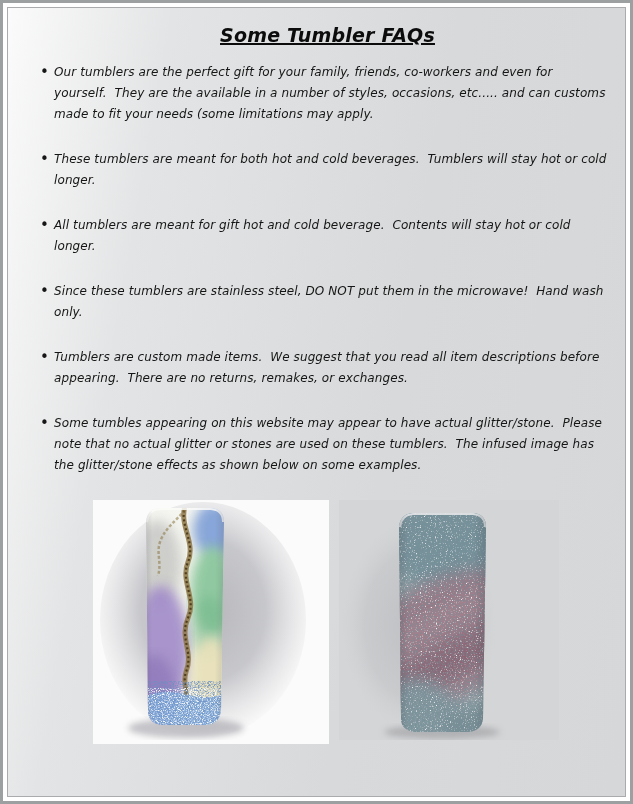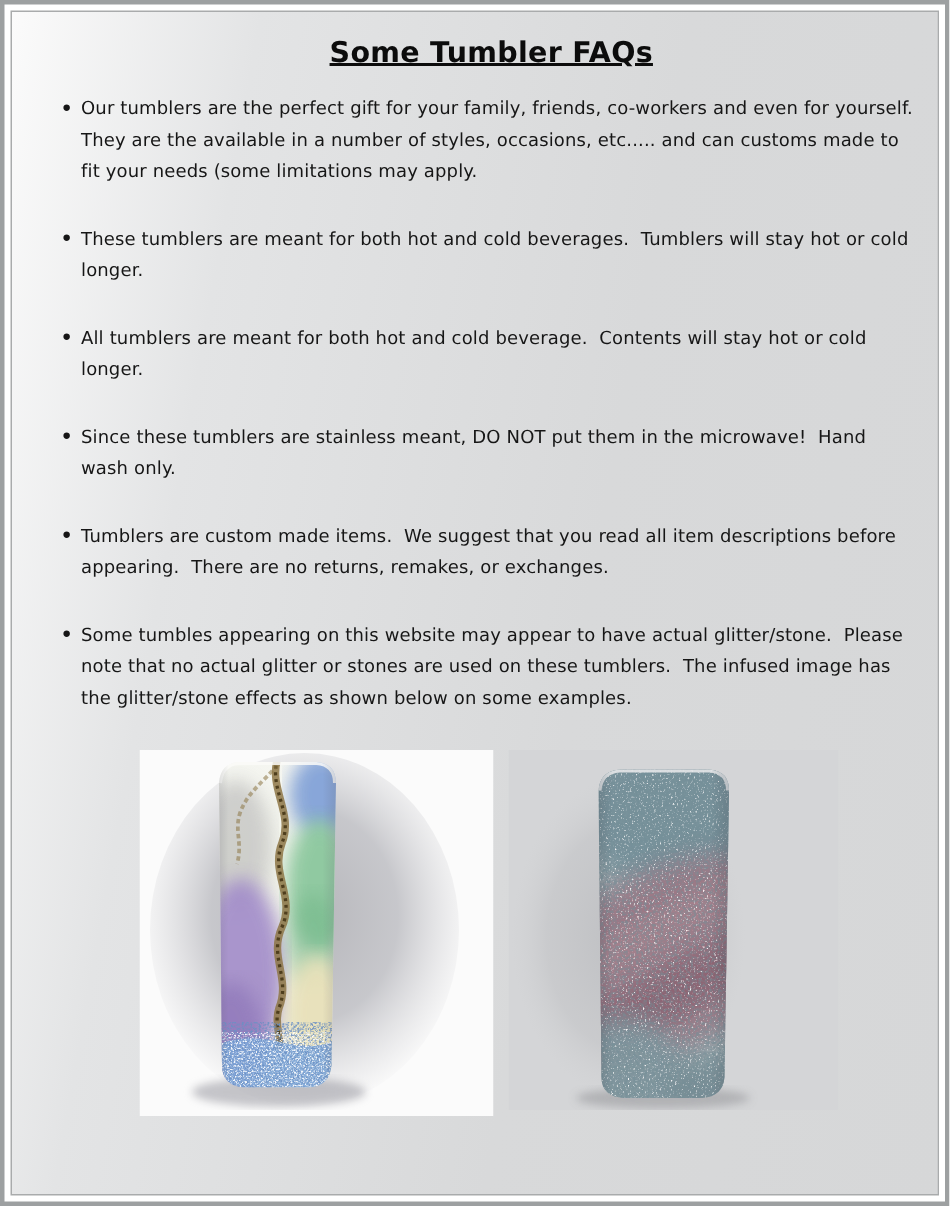--- a/index.html
+++ b/index.html
@@ -17,20 +17,21 @@
     background: #ffffff;
     padding: 4px;
   }
   .panel {
     box-sizing: border-box;
     width: 100%; height: 100%;
     border: 1px solid #a9abac;
     background: linear-gradient(100deg, #fbfbfb 0%, #e3e4e5 22%, #d8d9da 60%, #d6d7d8 100%);
     padding: 6px 8px 0 30px;
     overflow: hidden;
+    font-style: italic;
   }
   .title {
     margin: 10px 0 16px 0;
     text-align: center;
     font-size: 19px;
     font-weight: bold;
     text-decoration: underline;
     text-decoration-thickness: 2px;
     letter-spacing: 0.2px;
     color: #0c0c0c;
@@ -81,25 +82,25 @@
       <li>
         <span class="bullet">•</span>
         <span class="faq-text">Our tumblers are the perfect gift for your family, friends, co-workers and even for yourself.  They are the available in a number of styles, occasions, etc..... and can customs made to fit your needs (some limitations may apply.</span>
       </li>
       <li>
         <span class="bullet">•</span>
         <span class="faq-text">These tumblers are meant for both hot and cold beverages.  Tumblers will stay hot or cold longer.</span>
       </li>
       <li>
         <span class="bullet">•</span>
-        <span class="faq-text">All tumblers are meant for both hot and cold beverage.  Contents will stay hot or cold longer.</span>
-      </li>
-      <li>
-        <span class="bullet">•</span>
-        <span class="faq-text">Since these tumblers are stainless meant, DO NOT put them in the microwave!  Hand wash only.</span>
+        <span class="faq-text">All tumblers are meant for gift hot and cold beverage.  Contents will stay hot or cold longer.</span>
+      </li>
+      <li>
+        <span class="bullet">•</span>
+        <span class="faq-text">Since these tumblers are stainless steel, DO NOT put them in the microwave!  Hand wash only.</span>
       </li>
       <li>
         <span class="bullet">•</span>
         <span class="faq-text">Tumblers are custom made items.  We suggest that you read all item descriptions before appearing.  There are no returns, remakes, or exchanges.</span>
       </li>
       <li>
         <span class="bullet">•</span>
         <span class="faq-text">Some tumbles appearing on this website may appear to have actual glitter/stone.  Please note that no actual glitter or stones are used on these tumblers.  The infused image has the glitter/stone effects as shown below on some examples.</span>
       </li>
     </ul>

